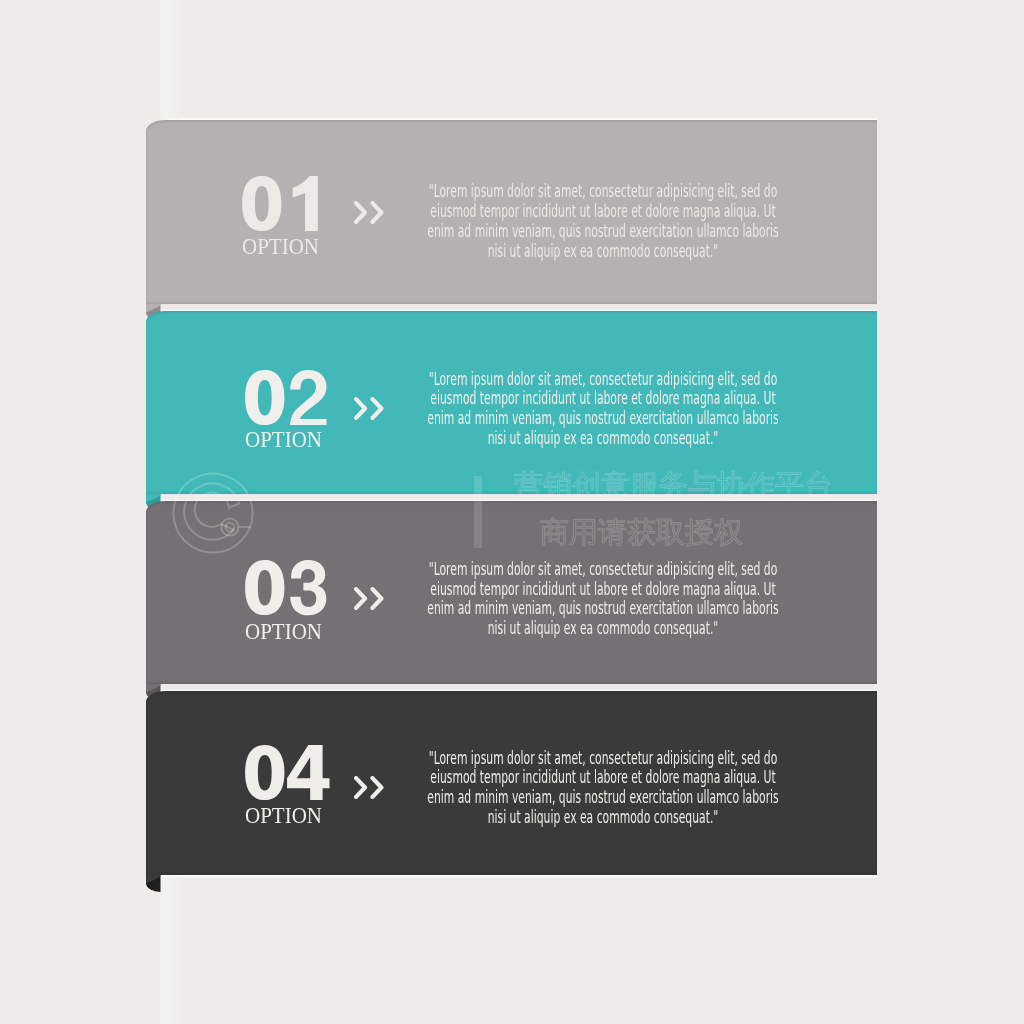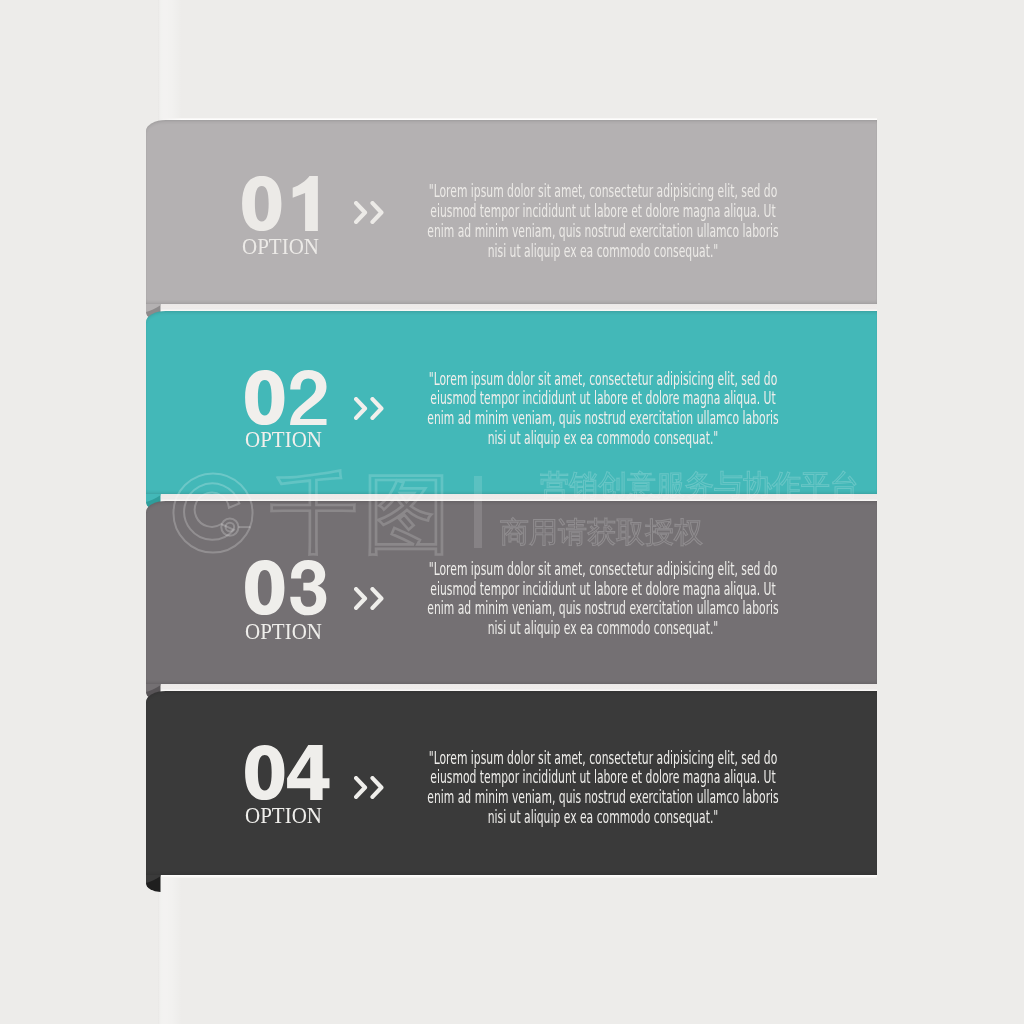--- a/index.html
+++ b/index.html
@@ -185,17 +185,16 @@
     <svg id="wmlogo" width="92" height="92" viewBox="0 0 300 300" style="position:absolute;left:167px;top:467px;">
       <g fill="none" stroke="rgba(255,255,255,0.22)" stroke-width="6.5">
         <circle cx="150" cy="150" r="129"></circle>
         <path d="M236 119 A92 92 0 1 0 218 205 L177 186 A56 56 0 1 1 202 133 Z"></path>
         <circle cx="205" cy="196" r="28"></circle>
         <circle cx="205" cy="196" r="14"></circle>
         <path d="M233 196 L272 196"></path>
       </g>
     </svg>
     <div class="wmbar"></div>
-    <div class="wmtext" id="wmbrand" style="left: 270px; top: 470px; font-size: 88px; line-height: 88px; letter-spacing: 5px; -webkit-text-stroke: 2.6px rgba(255, 255, 255, 0.17);">千图</div>
-    <div class="wmtext" id="wmtag" style="left: 540px; top: 471px; font-size: 29px; line-height: 29px; text-align: center;">营销创意服务与协作平台</div>
-    <div class="wmtext" id="wmnotice" style="left: 500px; top: 518px; font-size: 29px; line-height: 29px;">商用请获取授权</div>
+    <div class="wmtext" id="wmtag" style="left: 514px; top: 471px; font-size: 29px; line-height: 29px; text-align: center;">营销创意服务与协作平台</div>
+    <div class="wmtext" id="wmnotice" style="left: 540px; top: 518px; font-size: 29px; line-height: 29px;">商用请获取授权</div>
   </div>
 </div>
 
 </body></html>

